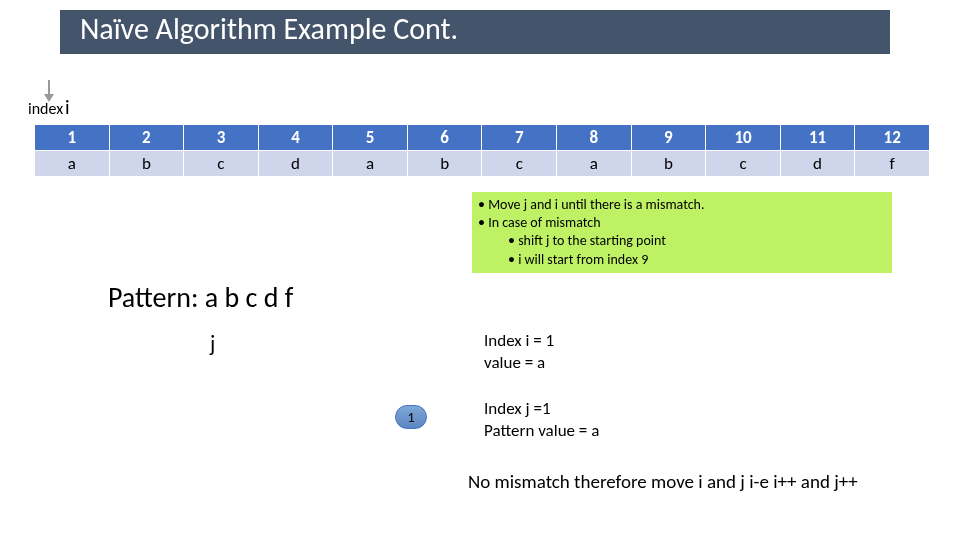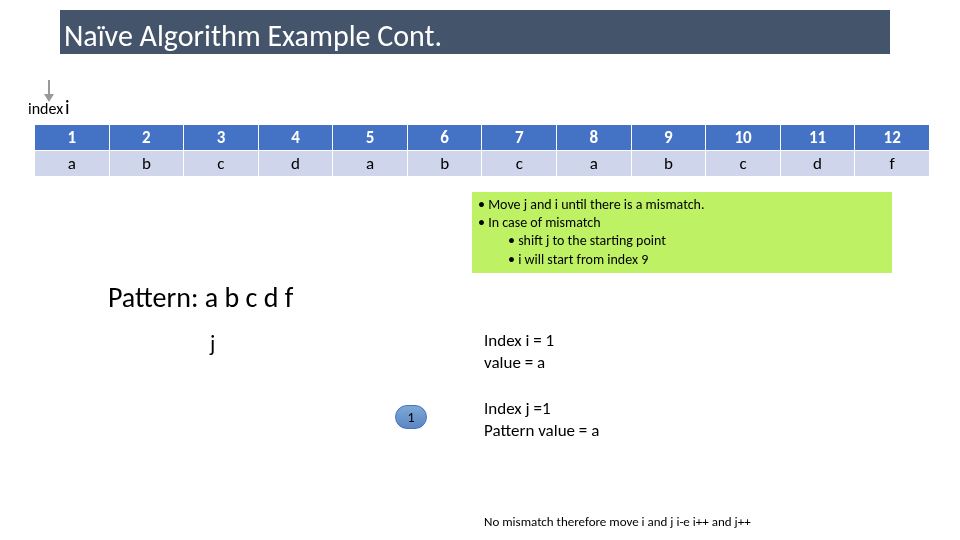--- a/index.html
+++ b/index.html
@@ -14,22 +14,22 @@
     position: relative;
   }
   .title-bar {
     position: absolute;
     top: 10px;
     left: 60px;
     width: 830px;
     height: 44px;
     background: #44546a;
     display: flex;
-    align-items: flex-end;
-    padding-left: 4px;
+    align-items: flex-start;
+    padding-left: 20px;
   }
   .title-bar span {
     color: #fff;
     font-size: 30px;
     font-weight: 400;
   }
   .index-label {
     position: absolute;
     top: 62px;
     left: 28px;
@@ -124,23 +124,22 @@
   .status-j {
     position: absolute;
     top: 398px;
     left: 484px;
     font-size: 17px;
     line-height: 1.3;
   }
   .conclusion {
     position: absolute;
     top: 470px;
-    left: 484px;
-    font-size: 13px;
-    margin-top: 44px;
+    left: 468px;
+    font-size: 19px;
   }
 </style>
 </head>
 <body>
 
 <div class="title-bar">
   <span>Naïve Algorithm Example Cont.</span>
 </div>
 
 <div class="index-label">index</div>

